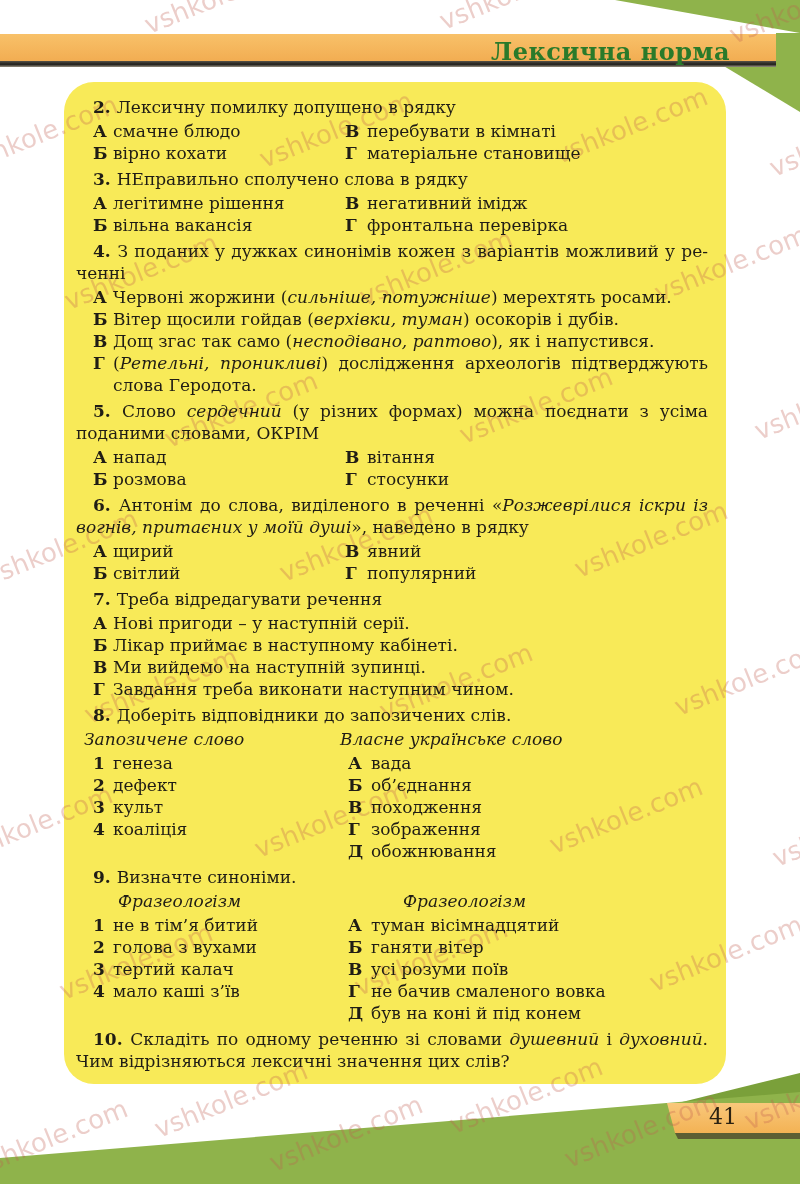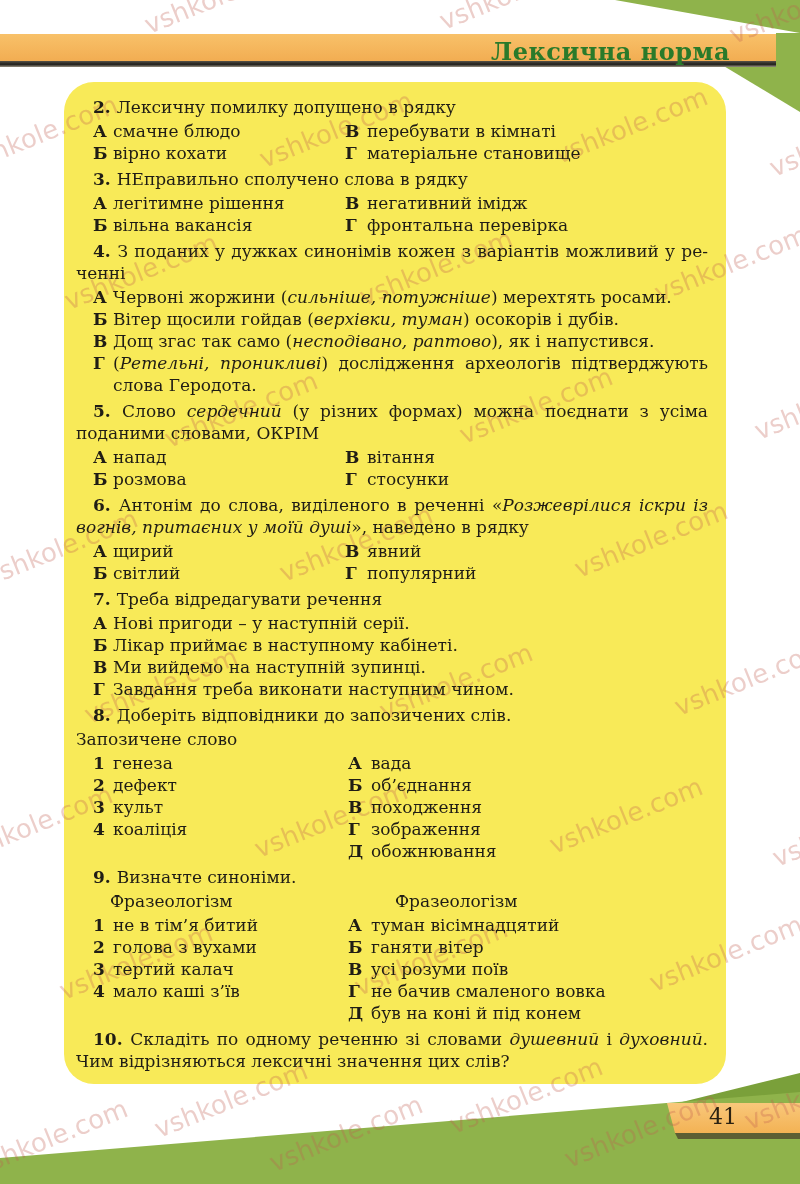--- a/index.html
+++ b/index.html
@@ -39,21 +39,21 @@
   .q:first-child .stem{margin-top:0;}
   .qnum{font-weight:bold;}
   .opts{margin:2px 0 0;}
   .grid2{display:grid;grid-template-columns:269px auto;}
   .opt{position:relative;padding-left:37px;text-align:justify;}
   .lbl{position:absolute;left:17px;font-weight:bold;}
   .col2 .opt{padding-left:22px;}
   .col2 .opt .lbl{left:0;}
   .colr .opt{padding-left:26px;}
   .colr .opt .lbl{left:3px;}
-  .mhdr{display:grid;grid-template-columns:269px auto;}
+  .mhdr{display:grid;grid-template-columns:269px auto;font-style:italic;margin-left:8px;}
   .m8 .mh-r{margin-left:-13px;}
   .m9 .mh-l{padding-left:34px;}
   .m9 .mh-r{padding-left:50px;}
   .it{font-style:italic;}
   .bd{font-weight:normal;}
 </style>
 </head>
 <body>
 
 <div class="page">
@@ -188,20 +188,21 @@
           <div class="opt"><span class="lbl">Б</span><span>Лікар приймає в наступному кабінеті.</span></div>
           <div class="opt"><span class="lbl">В</span><span>Ми вийдемо на наступній зупинці.</span></div>
           <div class="opt"><span class="lbl">Г</span><span>Завдання треба виконати наступним чином.</span></div>
         </div>
       </div>
       <div class="q">
         <p class="stem"><span class="qnum">8. </span><span>Доберіть відповідники до запозичених слів.</span></p>
         <div class="match m8">
           <div class="mhdr">
             <span class="mh-l">Запозичене слово</span>
+            <span class="mh-r">Власне українське слово</span>
           </div>
           <div class="opts grid2">
             <div class="coll">
               <div class="opt"><span class="lbl">1</span><span>генеза</span></div>
               <div class="opt"><span class="lbl">2</span><span>дефект</span></div>
               <div class="opt"><span class="lbl">3</span><span>культ</span></div>
               <div class="opt"><span class="lbl">4</span><span>коаліція</span></div>
             </div>
             <div class="colr">
               <div class="opt"><span class="lbl">А</span><span>вада</span></div>

